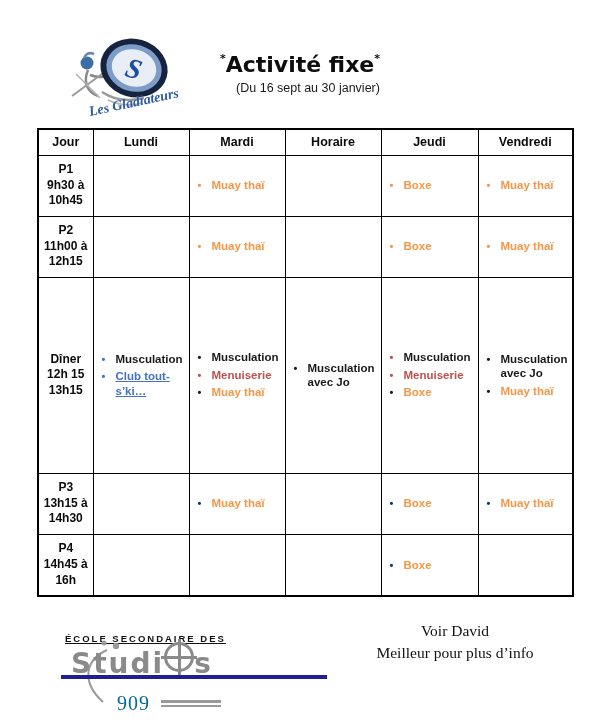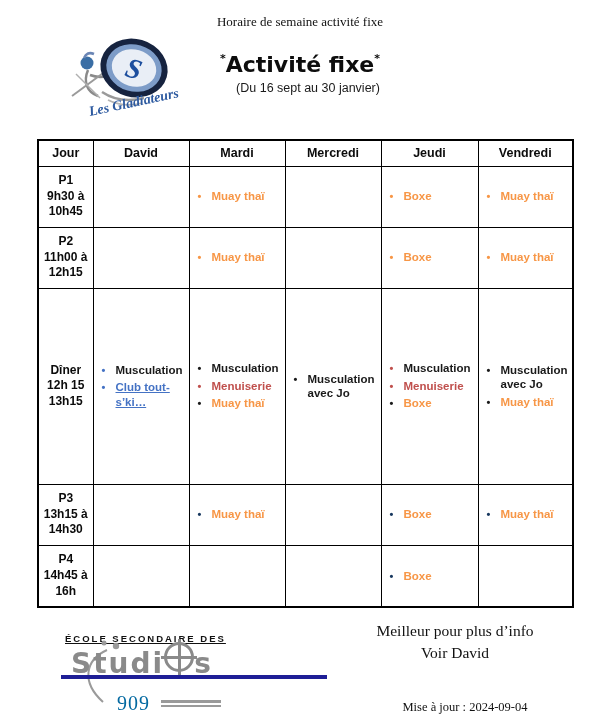--- a/index.html
+++ b/index.html
@@ -11,21 +11,21 @@
              font-family:"Liberation Serif",serif;font-size:13px;color:#111;}
   .title-row{position:absolute;top:52px;left:0;right:0;text-align:center;
              font-family:"DejaVu Sans",sans-serif;font-weight:bold;font-size:22px;color:#0d0d0d;}
   .title-row .ast{font-size:11px;vertical-align:10px;font-weight:bold;}
   .subtitle{position:absolute;top:81px;left:16px;right:0;text-align:center;font-size:12.5px;color:#1a1a1a;}
 
   
   .glad-logo{position:absolute;left:60px;top:30px;width:125px;height:92px;}
 
   
-  .schedule{position:absolute;left:37px;top:139px;width:535px;}
+  .schedule{position:absolute;left:37px;top:128px;width:535px;}
   table.sched{border-collapse:collapse;table-layout:fixed;width:535px;border:2px solid #000;}
   table.sched th,table.sched td{border:1.2px solid #000;padding:0;vertical-align:middle;}
   table.sched thead tr{height:26px;}
   tr.row-p1{height:61px;} tr.row-p2{height:61px;} tr.row-diner{height:196px;}
   tr.row-p3{height:61px;} tr.row-p4{height:62px;margin-top:19px;}
   .hcell{font-size:12.5px;font-weight:bold;text-align:center;color:#0b0b0b;}
   .label-cell{text-align:center;font-weight:bold;font-size:12px;line-height:1.3;color:#0b0b0b;}
   .day-cell{vertical-align:middle;}
   .day-inner{display:flex;flex-direction:column;justify-content:center;gap:3px;padding:3px 2px 3px 8px;}
   .item{display:flex;gap:7px;font-size:11.5px;font-weight:bold;line-height:1.25;text-align:left;}
@@ -52,21 +52,20 @@
   .note{position:absolute;left:330px;top:620px;width:250px;text-align:center;
         font-family:cursive;font-size:15.5px;color:#111;line-height:1.45;}
   .updated{position:absolute;left:350px;top:700px;width:230px;text-align:center;
            font-family:"Liberation Serif",serif;font-size:12.5px;color:#111;}
 </style>
 </head>
 <body>
 
 <div class="page">
 
-  <div class="doc-title">Horaire de semaine activité fixe</div>
 
   <div class="glad-logo">
     <svg width="125" height="92" viewBox="0 0 125 92">
 
       <circle cx="27" cy="33" r="6.5" fill="#3a6ea5"></circle>
       <path d="M24,28 q3,-7 10,-4" stroke="#6b86b5" stroke-width="2.5" fill="none"></path>
       <path d="M28,40 C23,52 27,62 38,66" stroke="#8a8a8a" stroke-width="2.5" fill="none"></path>
       <path d="M30,45 C40,49 50,46 57,43" stroke="#8a8a8a" stroke-width="2.5" fill="none"></path>
       <line x1="12" y1="66" x2="50" y2="38" stroke="#9a9a9a" stroke-width="2"></line>
       <line x1="16" y1="44" x2="40" y2="68" stroke="#b0b0b0" stroke-width="1.5"></line>
@@ -94,23 +93,23 @@
           <col style="width: 55px;">
           <col style="width: 96px;">
           <col style="width: 96px;">
           <col style="width: 96px;">
           <col style="width: 97px;">
           <col style="width: 95px;">
         </colgroup>
         <thead>
           <tr>
             <th class="hcell">Jour</th>
-            <th class="hcell">David</th>
+            <th class="hcell">Lundi</th>
             <th class="hcell">Mardi</th>
-            <th class="hcell">Mercredi</th>
+            <th class="hcell">Horaire</th>
             <th class="hcell">Jeudi</th>
             <th class="hcell">Vendredi</th>
           </tr>
         </thead>
         <tbody>
           <tr class="row-p1">
             <td class="label-cell">
               <div>P1</div>
               <div>9h30 à</div>
               <div>10h45</div>
@@ -332,19 +331,18 @@
     <div class="studios-text"><span>Studi</span><span class="oh"></span><span>s</span></div>
     <div class="navy-line"></div>
     <div class="nine09">909</div>
     <div class="fineprint">
         <div></div>
         <div></div>
       </div>
   </div>
 
   <div class="note">
+    <div>Voir David</div>
     <div>Meilleur pour plus d’info</div>
-    <div>Voir David</div>
   </div>
 
-  <div class="updated">Mise à jour : 2024-09-04</div>
 
 </div>
 
 </body></html>

